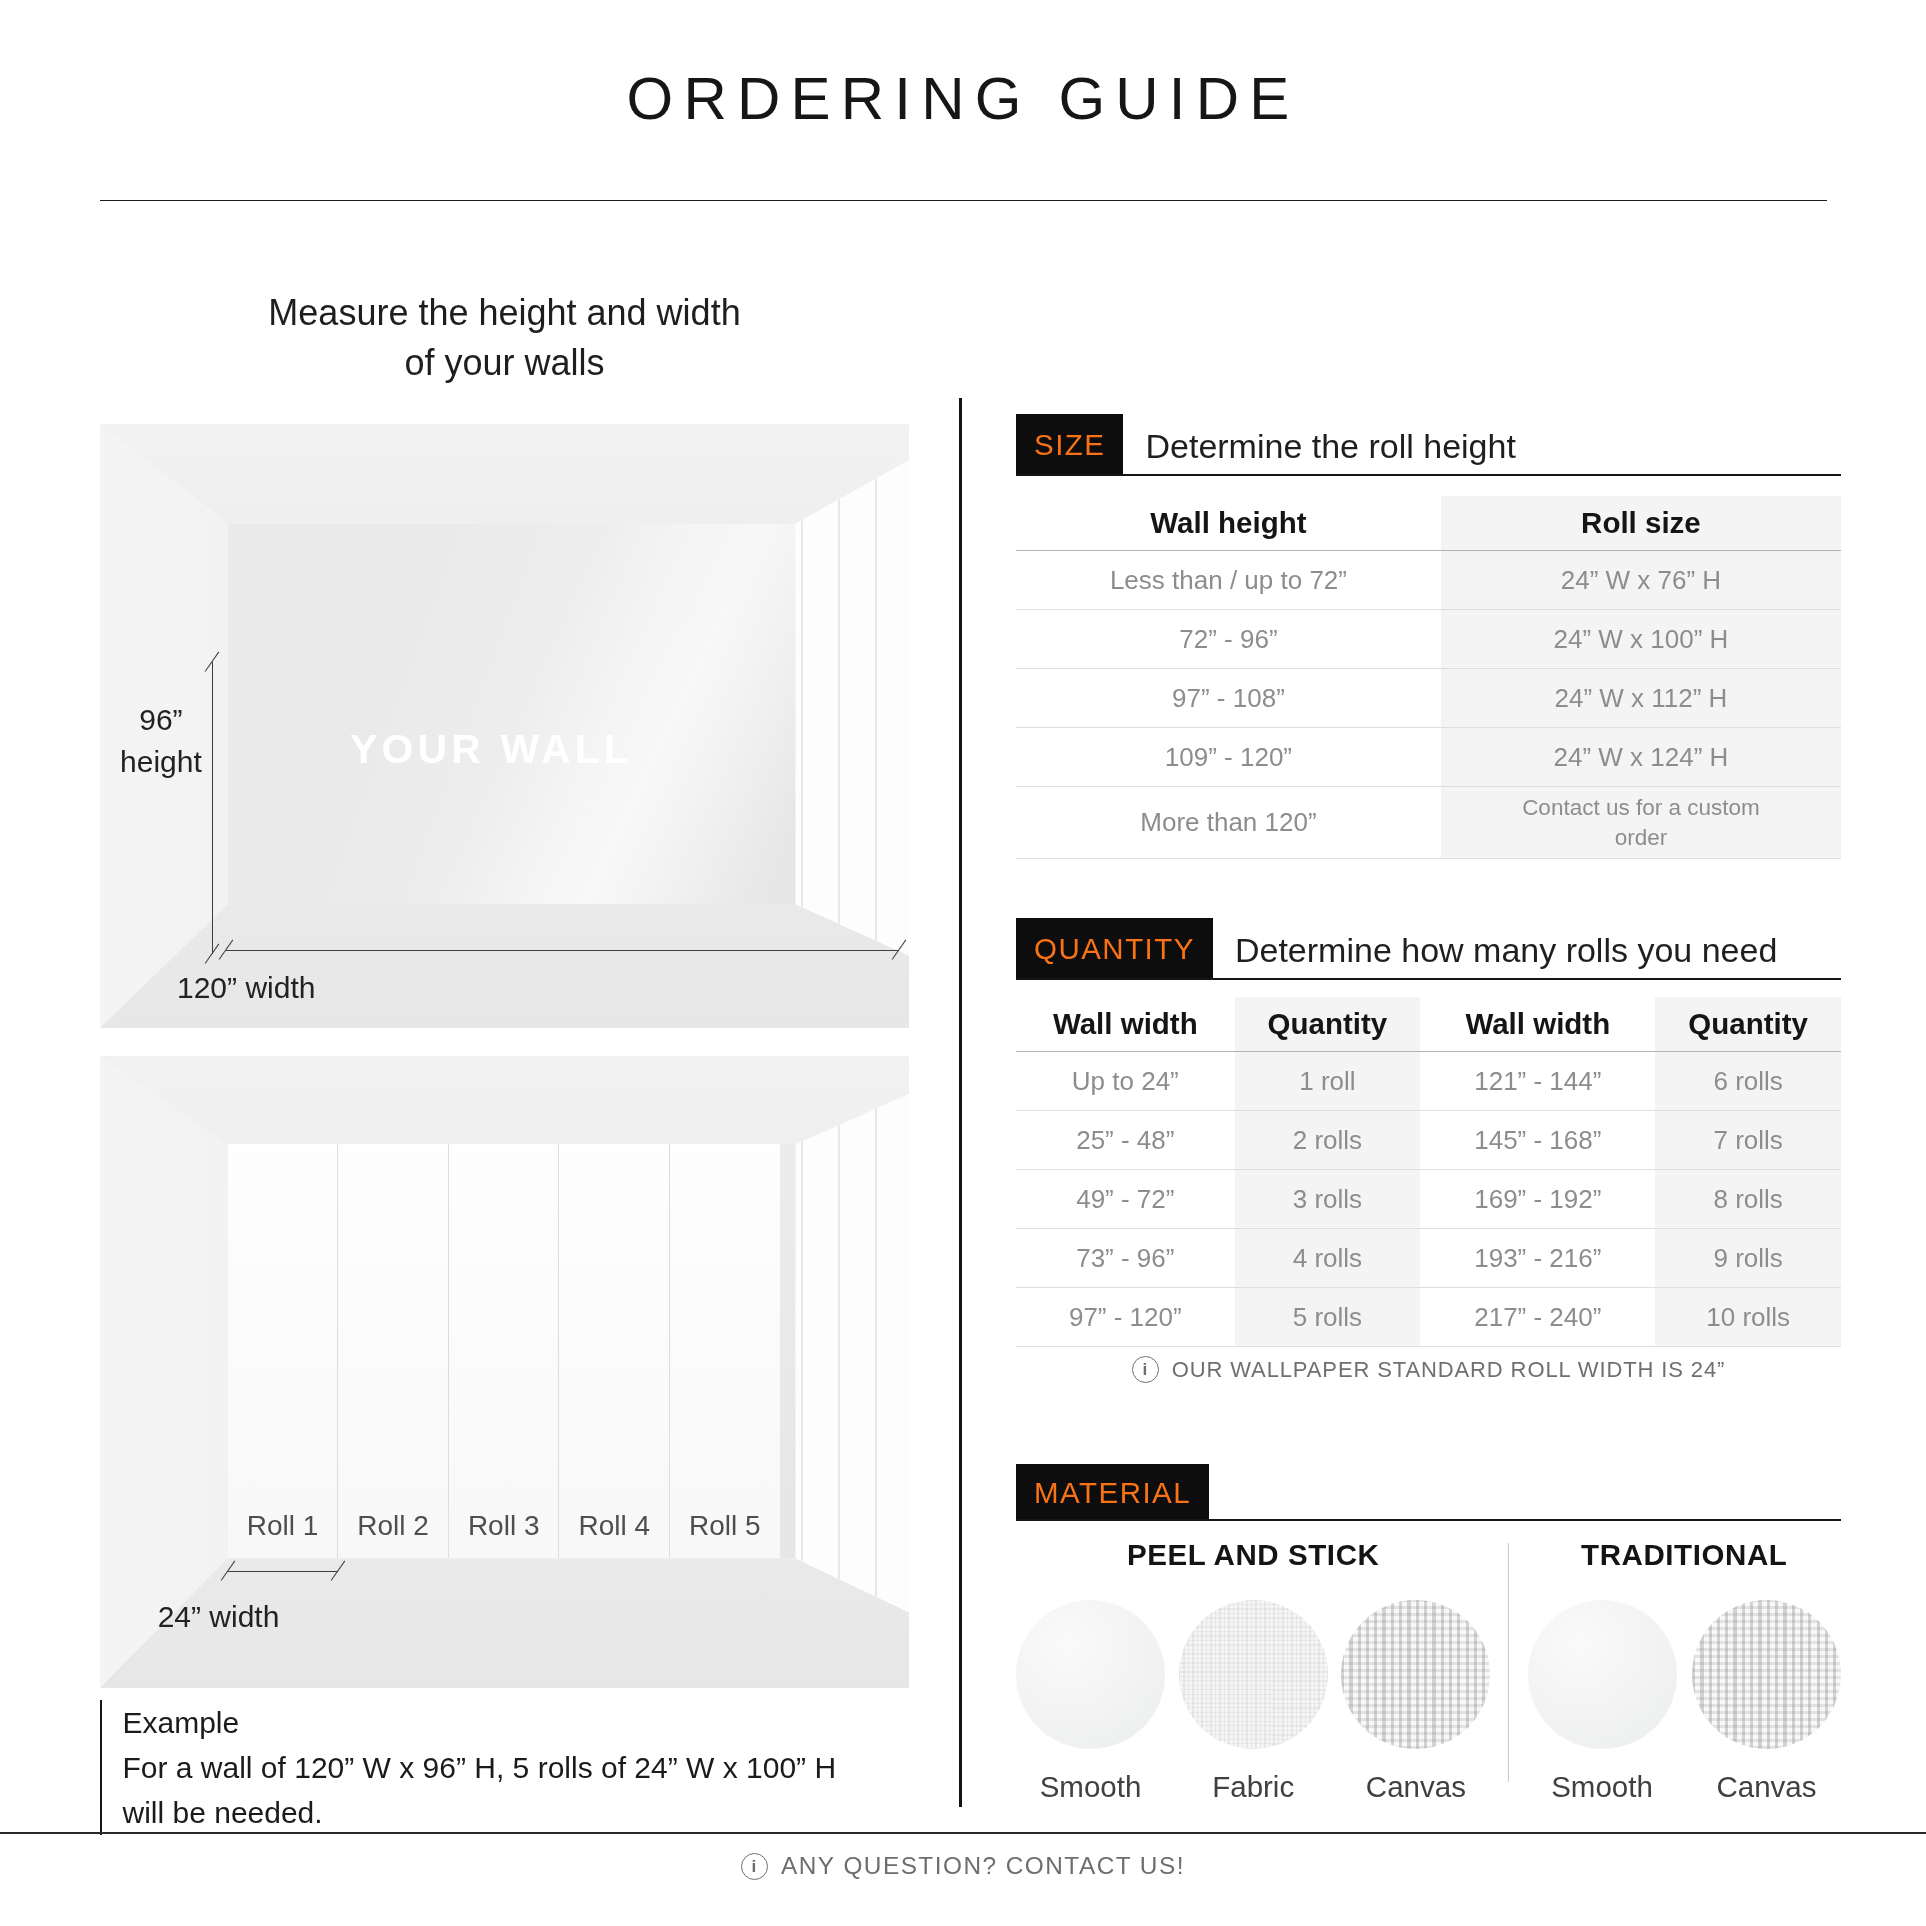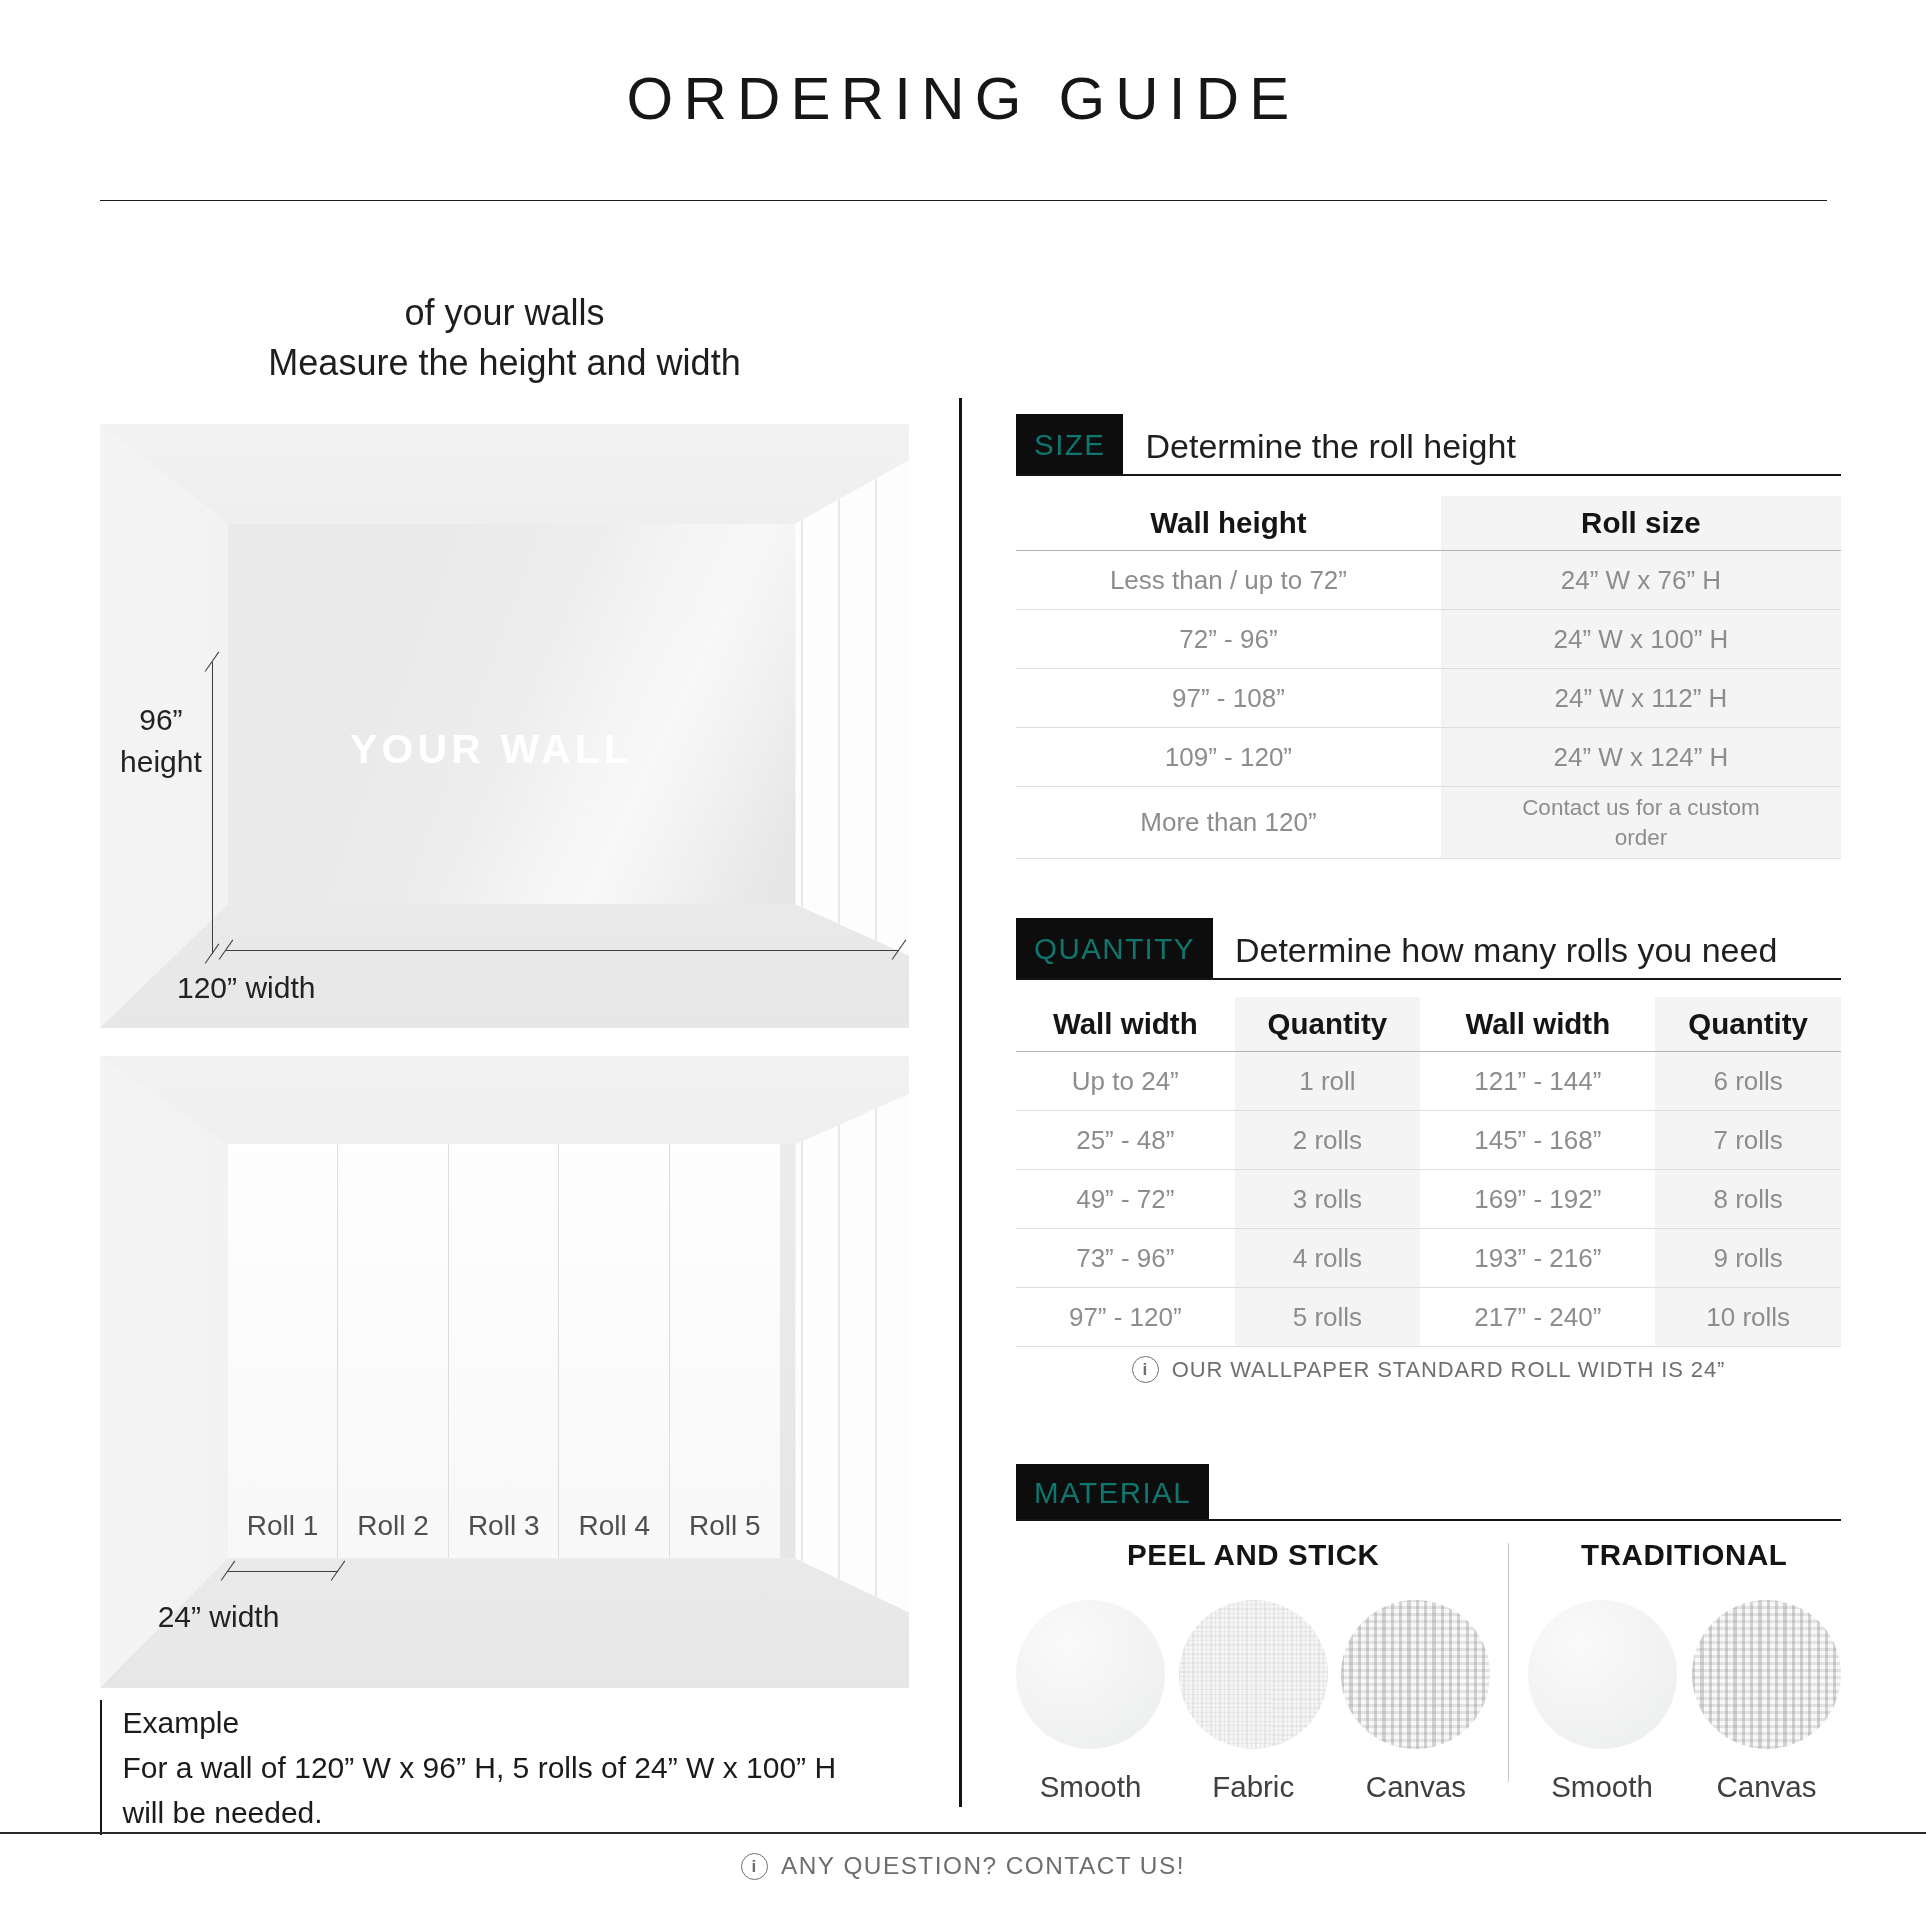--- a/index.html
+++ b/index.html
@@ -77,21 +77,21 @@
               font-size:28px;color:#4e4e4e;}
 
   
   .example{position:absolute;left:100px;top:1700px;width:770px;
            border-left:2.6px solid #161616;padding-left:20.5px;
            font-size:30px;line-height:1.5;color:#1b1b1b;}
 
   
   .section-head{position:absolute;left:1016px;width:825px;display:flex;align-items:stretch;
                 border-bottom:2.6px solid #151515;}
-  .badge{background:#0d0d0d;color:#0f766e;font-size:29.5px;font-weight:500;letter-spacing:0.05em;
+  .badge{background:#0d0d0d;color:#f97316;font-size:29.5px;font-weight:500;letter-spacing:0.05em;
          padding:11.6px 18px 9.6px;display:flex;align-items:center;}
   .section-title{font-size:34px;color:#1f1f1f;padding:13px 0 7.7px 22px;align-self:flex-end;}
   .head-size{top:414px;}
   .head-quantity{top:918px;}
   .head-material{top:1464px;}
 
   
   .data-table{position:absolute;left:1016px;width:825px;}
   .t-head,.t-row{display:flex;}
   .t-cell,.t-hcell{display:flex;align-items:center;justify-content:center;box-sizing:border-box;
@@ -144,22 +144,22 @@
 </style>
 </head>
 <body>
 
 <div class="page">
 
   <div class="title">ORDERING GUIDE</div>
   <div class="title-rule"></div>
 
   <div class="col-head left">
+    <div>Measure the height and width</div>
     <div>of your walls</div>
-    <div>Measure the height and width</div>
   </div>
 
   <div class="column-divider"></div>
 
   <div class="room room1">
     <div class="face ceiling"></div>
     <div class="face left-wall"></div>
     <div class="face floor"></div>
     <div class="face back-wall">
       <div class="light-streak"></div>

